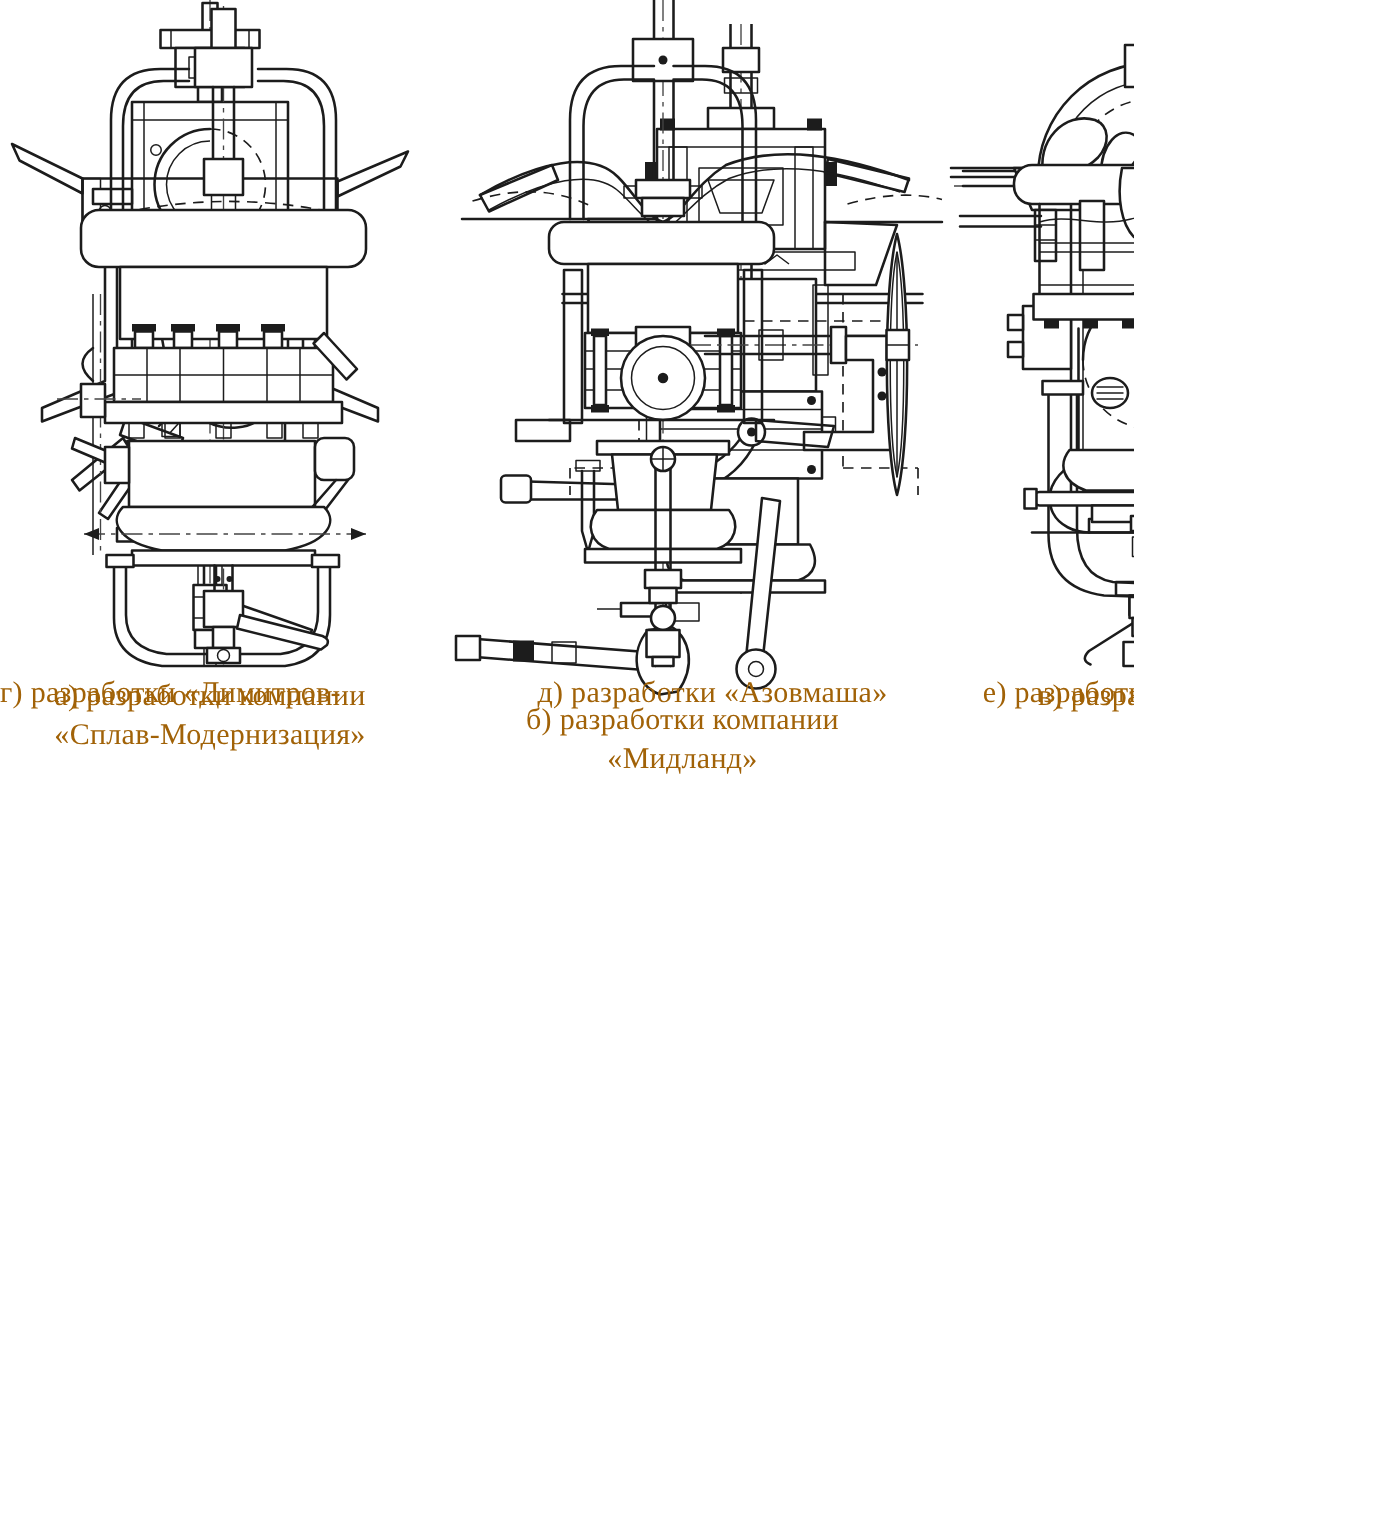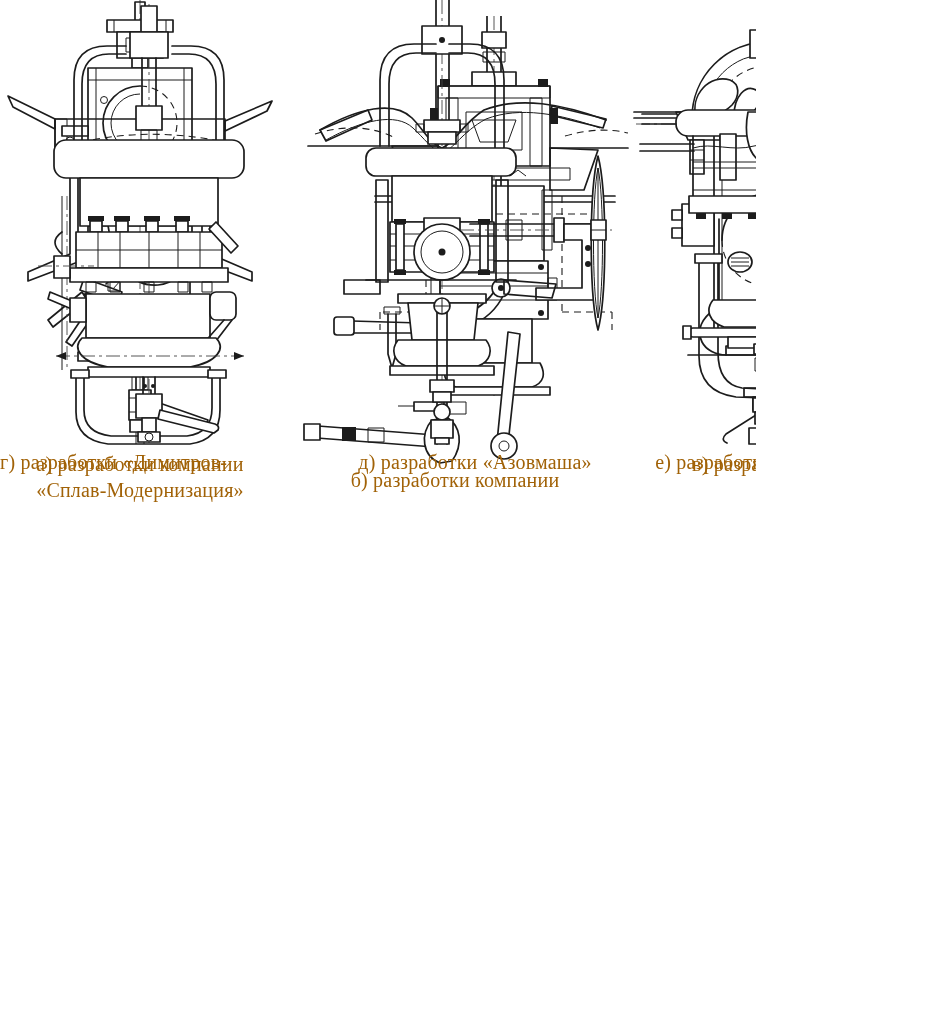--- a/index.html
+++ b/index.html
@@ -156,20 +156,21 @@
       <path class="w" d="M38 410 L168 420 L167 432 L37 422 Z"></path>
       <rect class="w" x="24" y="408" width="16" height="16"></rect>
       <rect class="f" x="62" y="411" width="14" height="14"></rect>
       <rect class="t" x="88" y="412" width="16" height="14"></rect>
       <path class="w" d="M152 404 C140 418 142 440 160 447 L172 445 C184 428 180 410 168 402 Z"></path>
       <circle class="w" cx="224" cy="430" r="13"></circle>
         <circle class="t" cx="224" cy="430" r="5"></circle>
     </svg>
     <figcaption>
       <span>б) разработки компании</span>
+      <span>«Мидланд»</span>
     </figcaption>
   </figure>
 
   <figure class="fig" style="left:630px;top:0;width:302px;">
     <svg width="302" height="448" viewBox="0 0 302 448">
       <defs>
           <pattern id="hC" patternUnits="userSpaceOnUse" width="6" height="6" patternTransform="rotate(45)">
         <rect width="6" height="6" fill="#e8e8e8"></rect>
             <line x1="0" y1="0" x2="0" y2="6" stroke="#333" stroke-width="1.3"></line>
       </pattern>

